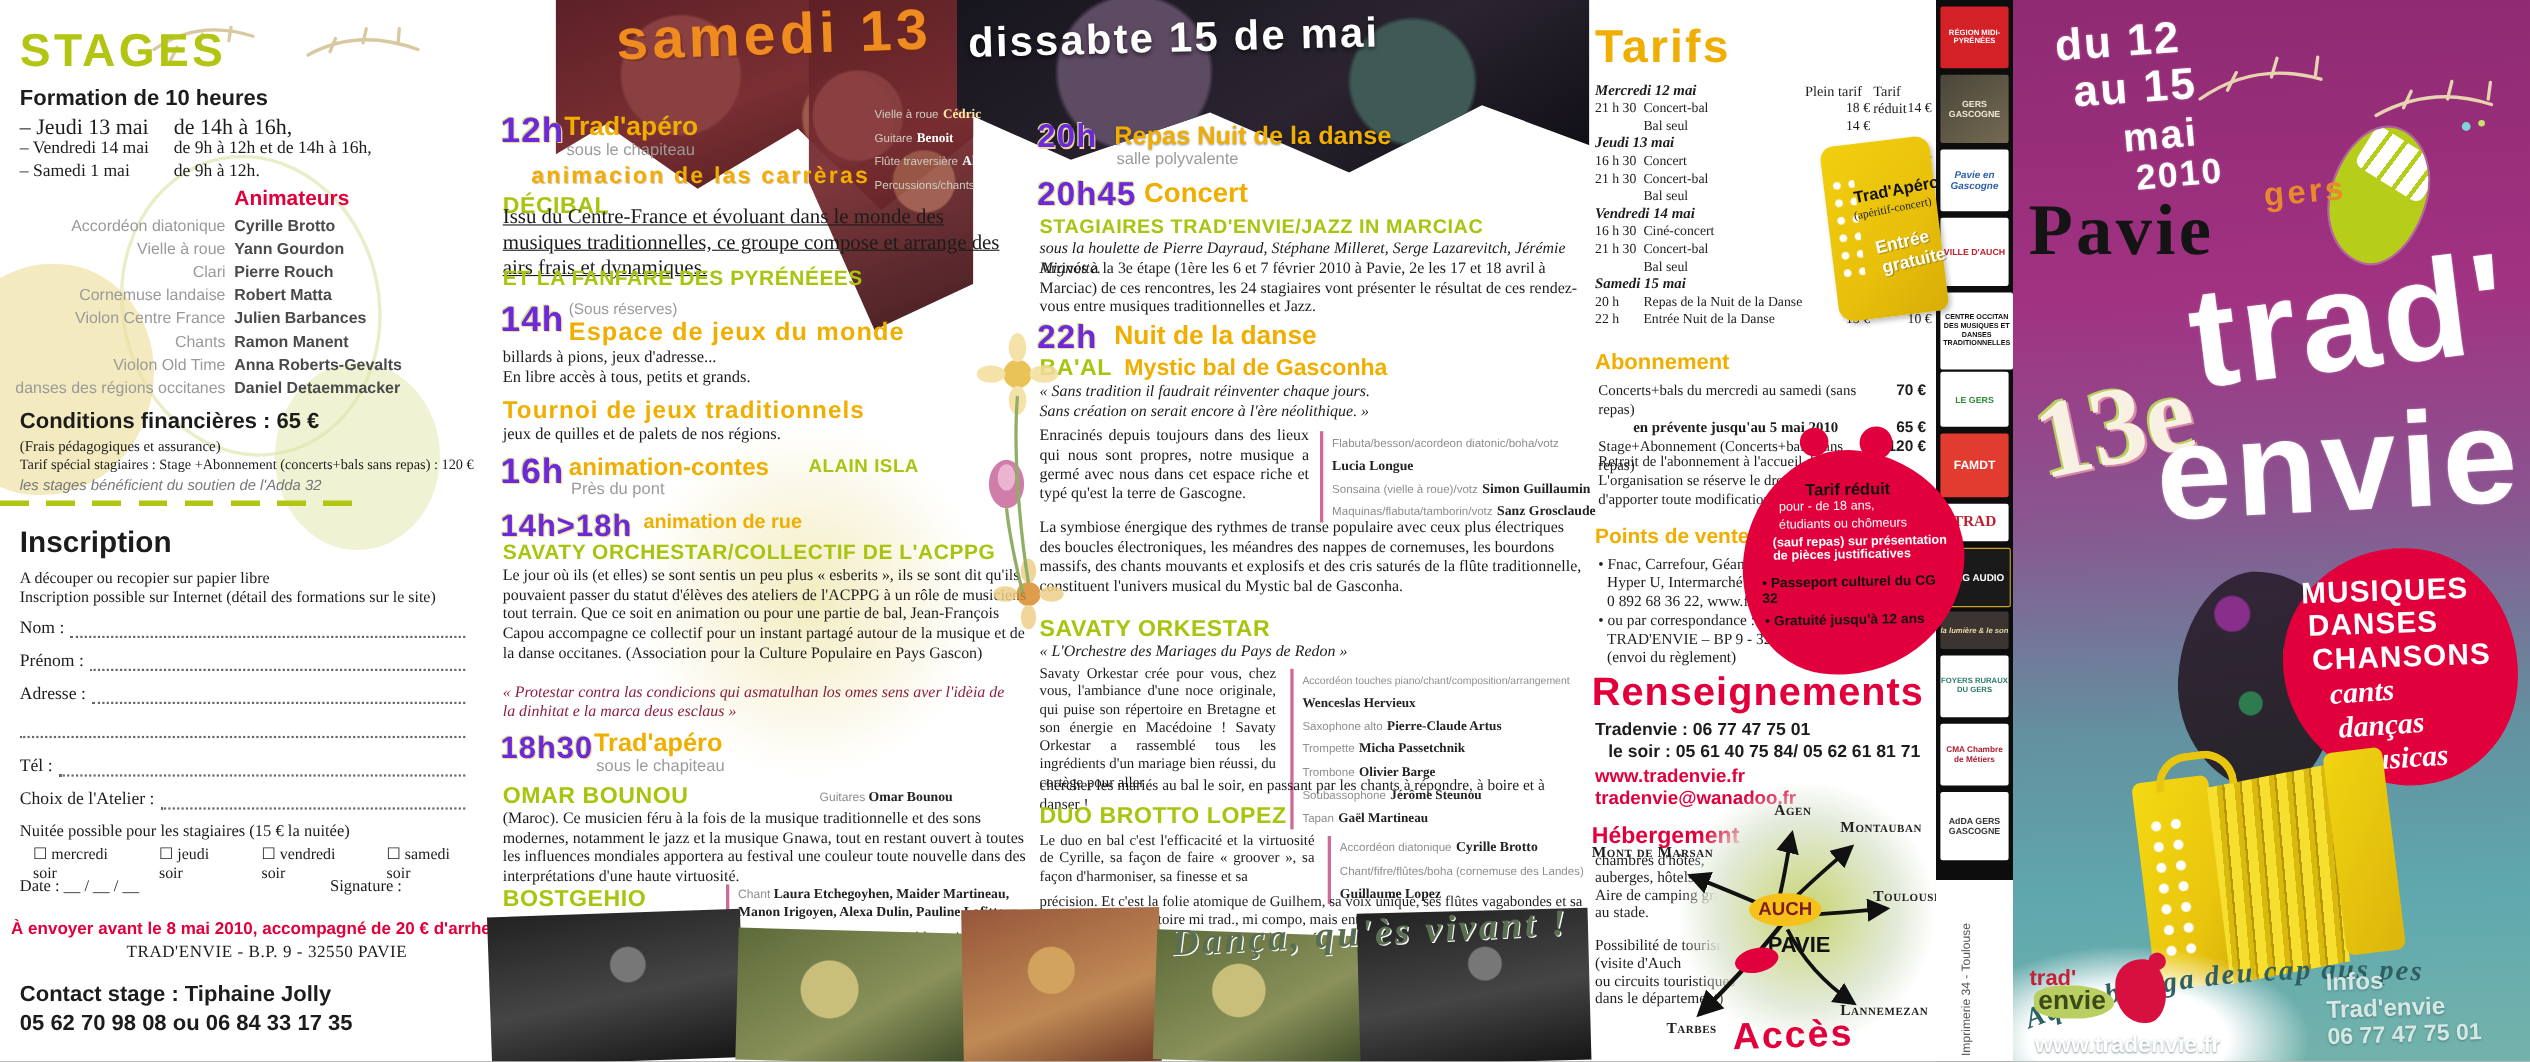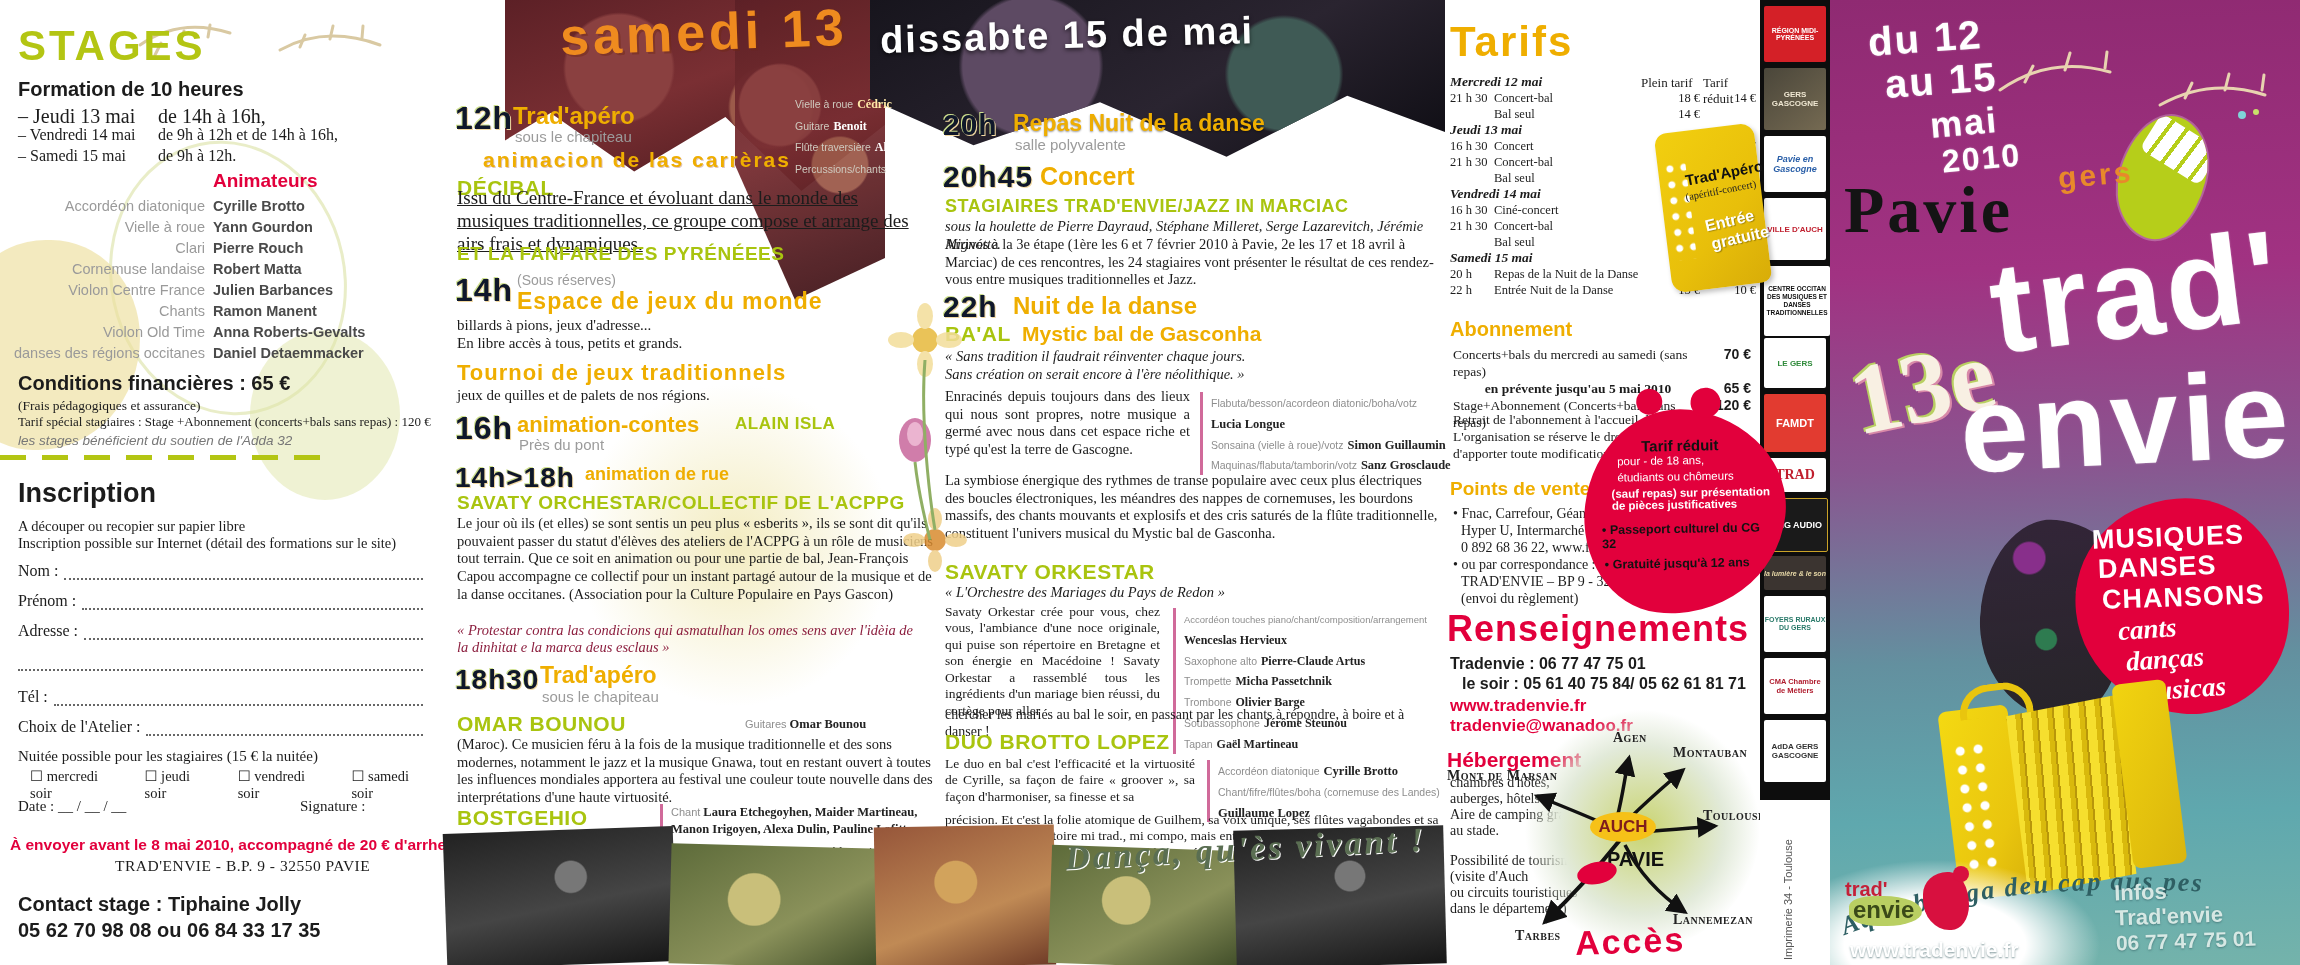--- a/index.html
+++ b/index.html
@@ -6,21 +6,21 @@
   #page{position:relative;width:2300px;height:965px;background:#ffffff;overflow:hidden;
         font-family:"Liberation Serif",serif;color:#1c1c1c;}
   .abs{position:absolute;}
   .sans{font-family:"Liberation Sans",sans-serif;}
   .serif{font-family:"Liberation Serif",serif;}
   
   .big-green{font-family:"Liberation Sans",sans-serif;font-weight:bold;color:#b3c513;letter-spacing:3px;}
   .h-yellow{font-family:"Liberation Sans",sans-serif;font-weight:bold;color:#efae00;}
   .h-green{font-family:"Liberation Sans",sans-serif;font-weight:bold;color:#a9c40f;letter-spacing:.5px;}
   .h-red{font-family:"Liberation Sans",sans-serif;font-weight:bold;color:#e2003c;}
-  .time-num{font-family:"Liberation Sans",sans-serif;font-weight:bold;color:#0f172a;
+  .time-num{font-family:"Liberation Sans",sans-serif;font-weight:bold;color:#6d28d9;
             text-shadow:1px 1px 0 #f2d9a2,-1px -1px 0 #cfe08e;letter-spacing:1px;}
   .place{color:#9b9b9b;font-family:"Liberation Sans",sans-serif;}
   .p{font-family:"Liberation Serif",serif;color:#1c1c1c;line-height:1.22;}
   .quote{font-style:italic;}
   .credit-role{color:#8e8e8e;font-family:"Liberation Sans",sans-serif;}
   .credit-name{font-weight:bold;color:#222;}
   .credits-box{border-left:3px solid #d06a9a;padding-left:8px;}
   .crow{line-height:1.3;}
   
   .grey-label{color:#9a9a9a;font-family:"Liberation Sans",sans-serif;}
@@ -88,21 +88,21 @@
     <div class="abs sans" style="left:18px;top:78px;font-size:20px;font-weight:bold;">Formation de 10 heures</div>
     <div class="abs" style="left:18px;top:105px;font-size:20px;">
       <span>– Jeudi 13 mai</span>
       <span style="position:absolute;left:140px;white-space:nowrap;">de 14h à 16h,</span>
     </div>
     <div class="abs" style="left:18px;top:126px;font-size:16px;">
       <span>– Vendredi 14 mai</span>
       <span style="position:absolute;left:140px;white-space:nowrap;">de 9h à 12h et de 14h à 16h,</span>
     </div>
     <div class="abs" style="left:18px;top:147px;font-size:16px;">
-      <span>– Samedi 15 mai</span>
+      <span>– Samedi 1 mai</span>
       <span style="position:absolute;left:140px;white-space:nowrap;">de 9h à 12h.</span>
     </div>
 
     <div class="abs h-red" style="left:213px;top:170px;font-size:19px;">Animateurs</div>
 
     <div class="abs" style="left:0;top:196px;width:430px;font-size:14.5px;">
       <div style="display:flex;line-height:21px;">
           <span class="grey-label" style="width:205px;text-align:right;">Accordéon diatonique</span>
           <span class="anim-name" style="margin-left:8px;">Cyrille Brotto</span>
         </div>

